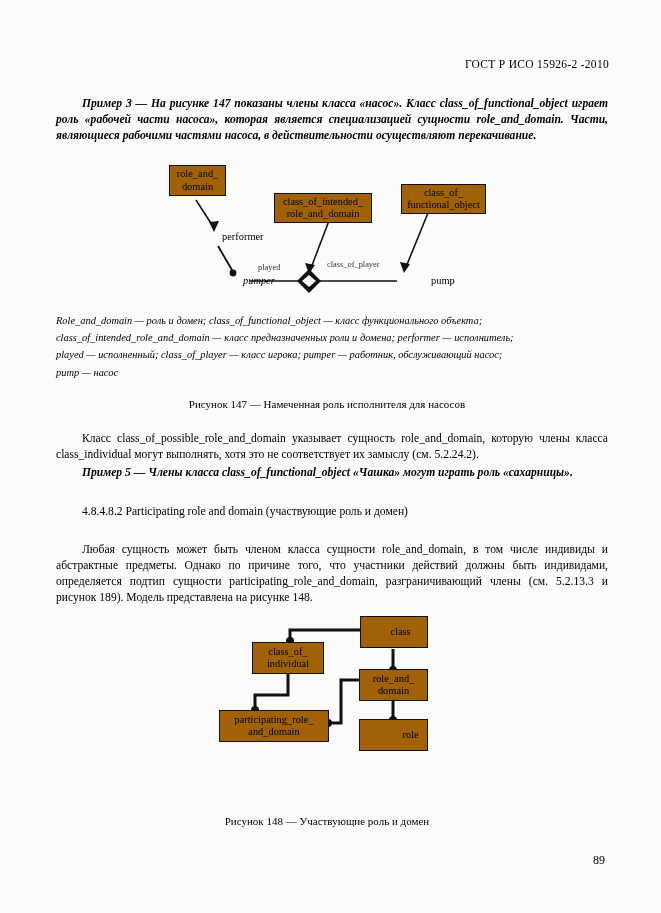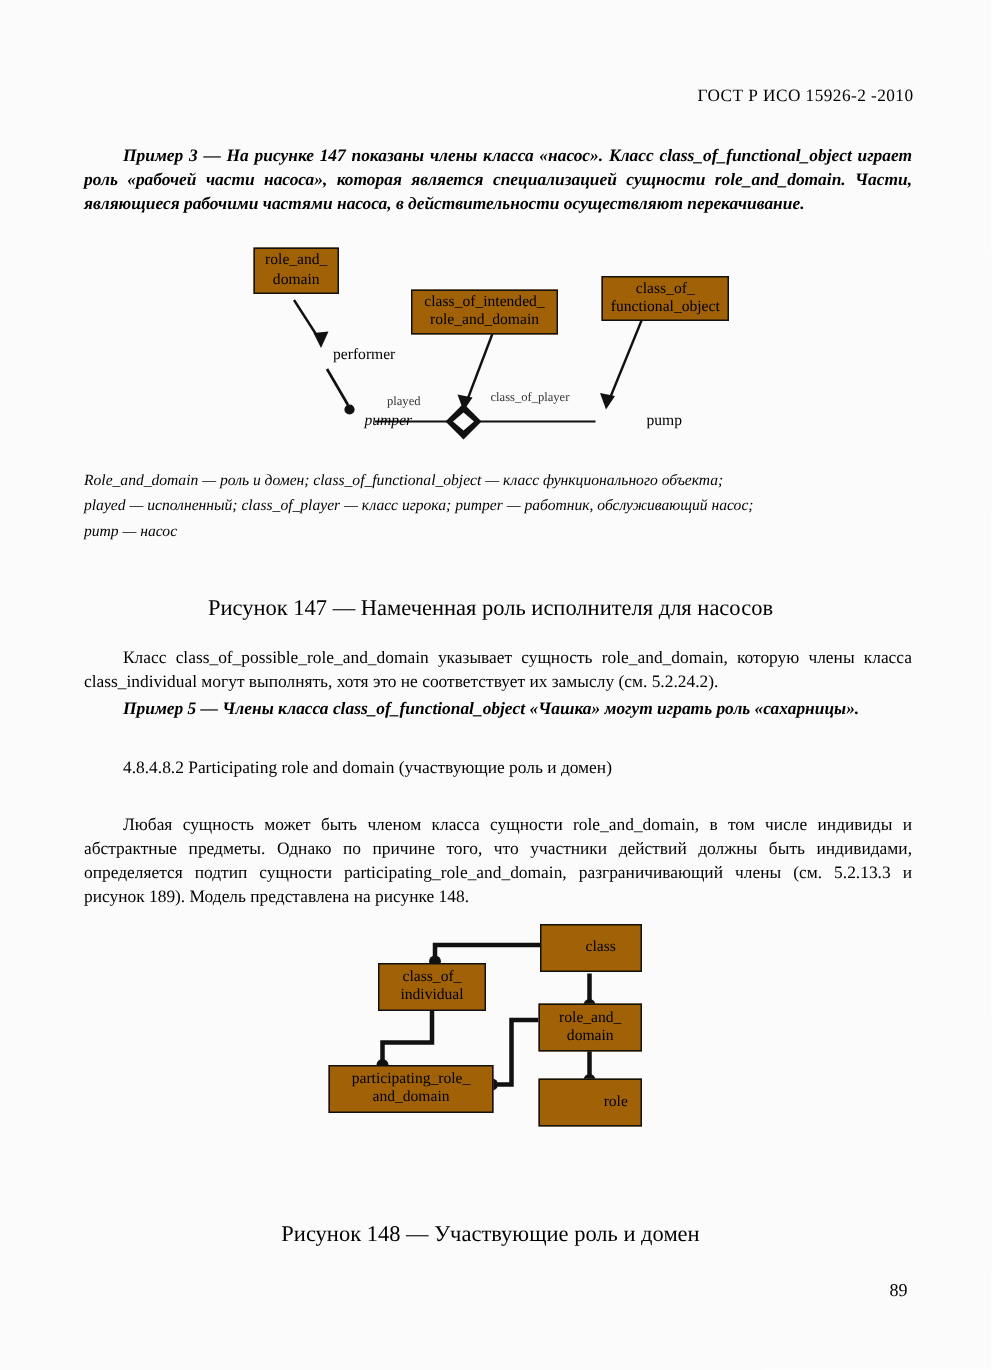--- a/index.html
+++ b/index.html
@@ -54,21 +54,21 @@
     font-size: 10.4px;
     line-height: 17.2px;
     font-style: italic;
     text-align: left;
   }
   .fig-caption {
     position: absolute;
     width: 654px;
     left: 0;
     text-align: center;
-    font-size: 15px;
+    font-size: 11px;
   }
   .heading {
     position: absolute;
     left: 82px;
     font-size: 11.6px;
   }
   .pageno {
     position: absolute;
     right: 56px;
     bottom: 45px;
@@ -174,20 +174,21 @@
 
     <div class="plain-label" style="left:399px; top:115px;">pump</div>
 
     <div class="edge-label" style="left:258px; top:103px;">played</div>
 
     <div class="edge-label" style="left:327px; top:100px;">class_of_player</div>
   </div>
 
   <div class="legend" style="top:312px;">
     <div>Role_and_domain — роль и домен; class_of_functional_object — класс функционального объекта;</div>
+    <div>class_of_intended_role_and_domain — класс предназначенных роли и домена; performer — исполнитель;</div>
     <div>played — исполненный; class_of_player — класс игрока; pumper — работник, обслуживающий насос;</div>
     <div>pump — насос</div>
   </div>
 
   <div class="fig-caption" style="top:398px;">Рисунок 147 — Намеченная роль исполнителя для насосов</div>
 
   <div class="para indent" style="top:431px;">Класс class_of_possible_role_and_domain указывает сущность role_and_domain, которую члены класса class_individual могут выполнять, хотя это не соответствует их замыслу (см. 5.2.24.2).</div>
 
   <div class="para ital indent" style="top:465px;">Пример 5 — Члены класса class_of_functional_object «Чашка» могут играть роль «сахарницы».</div>
 

